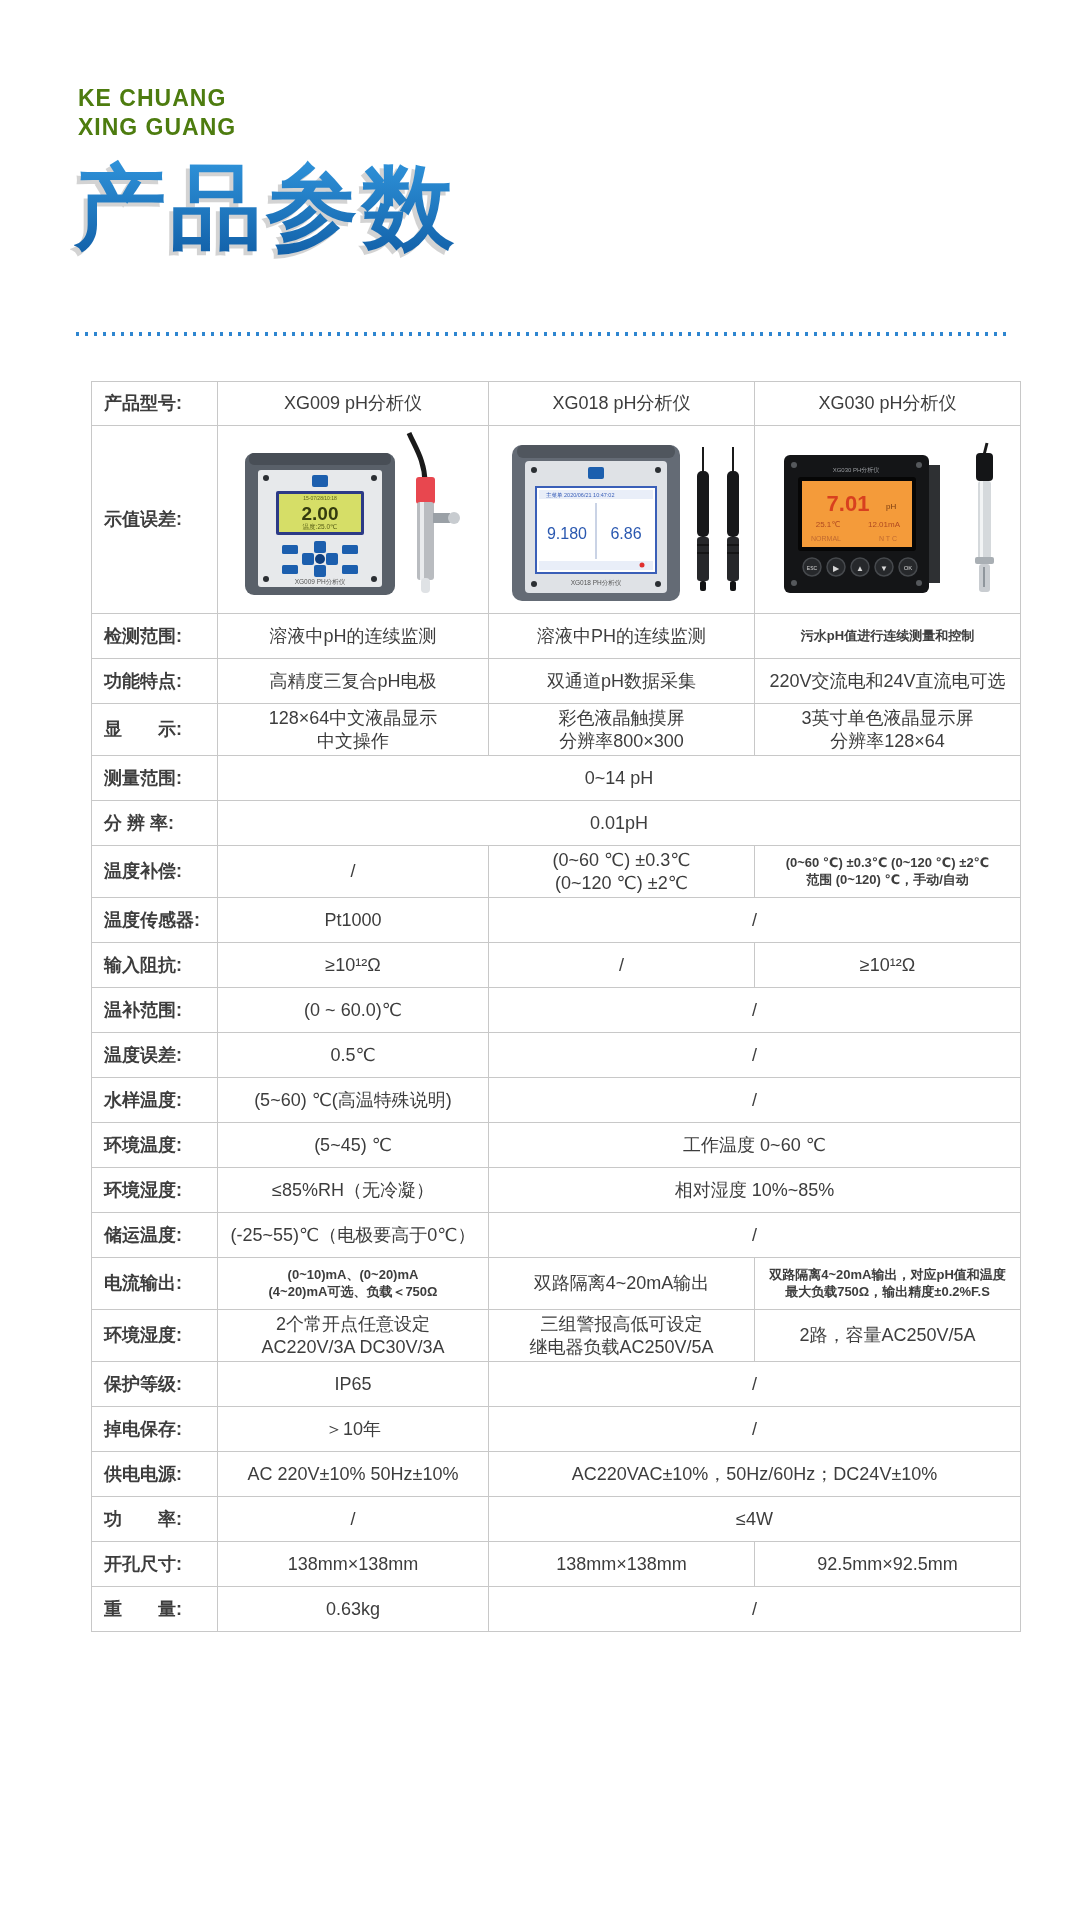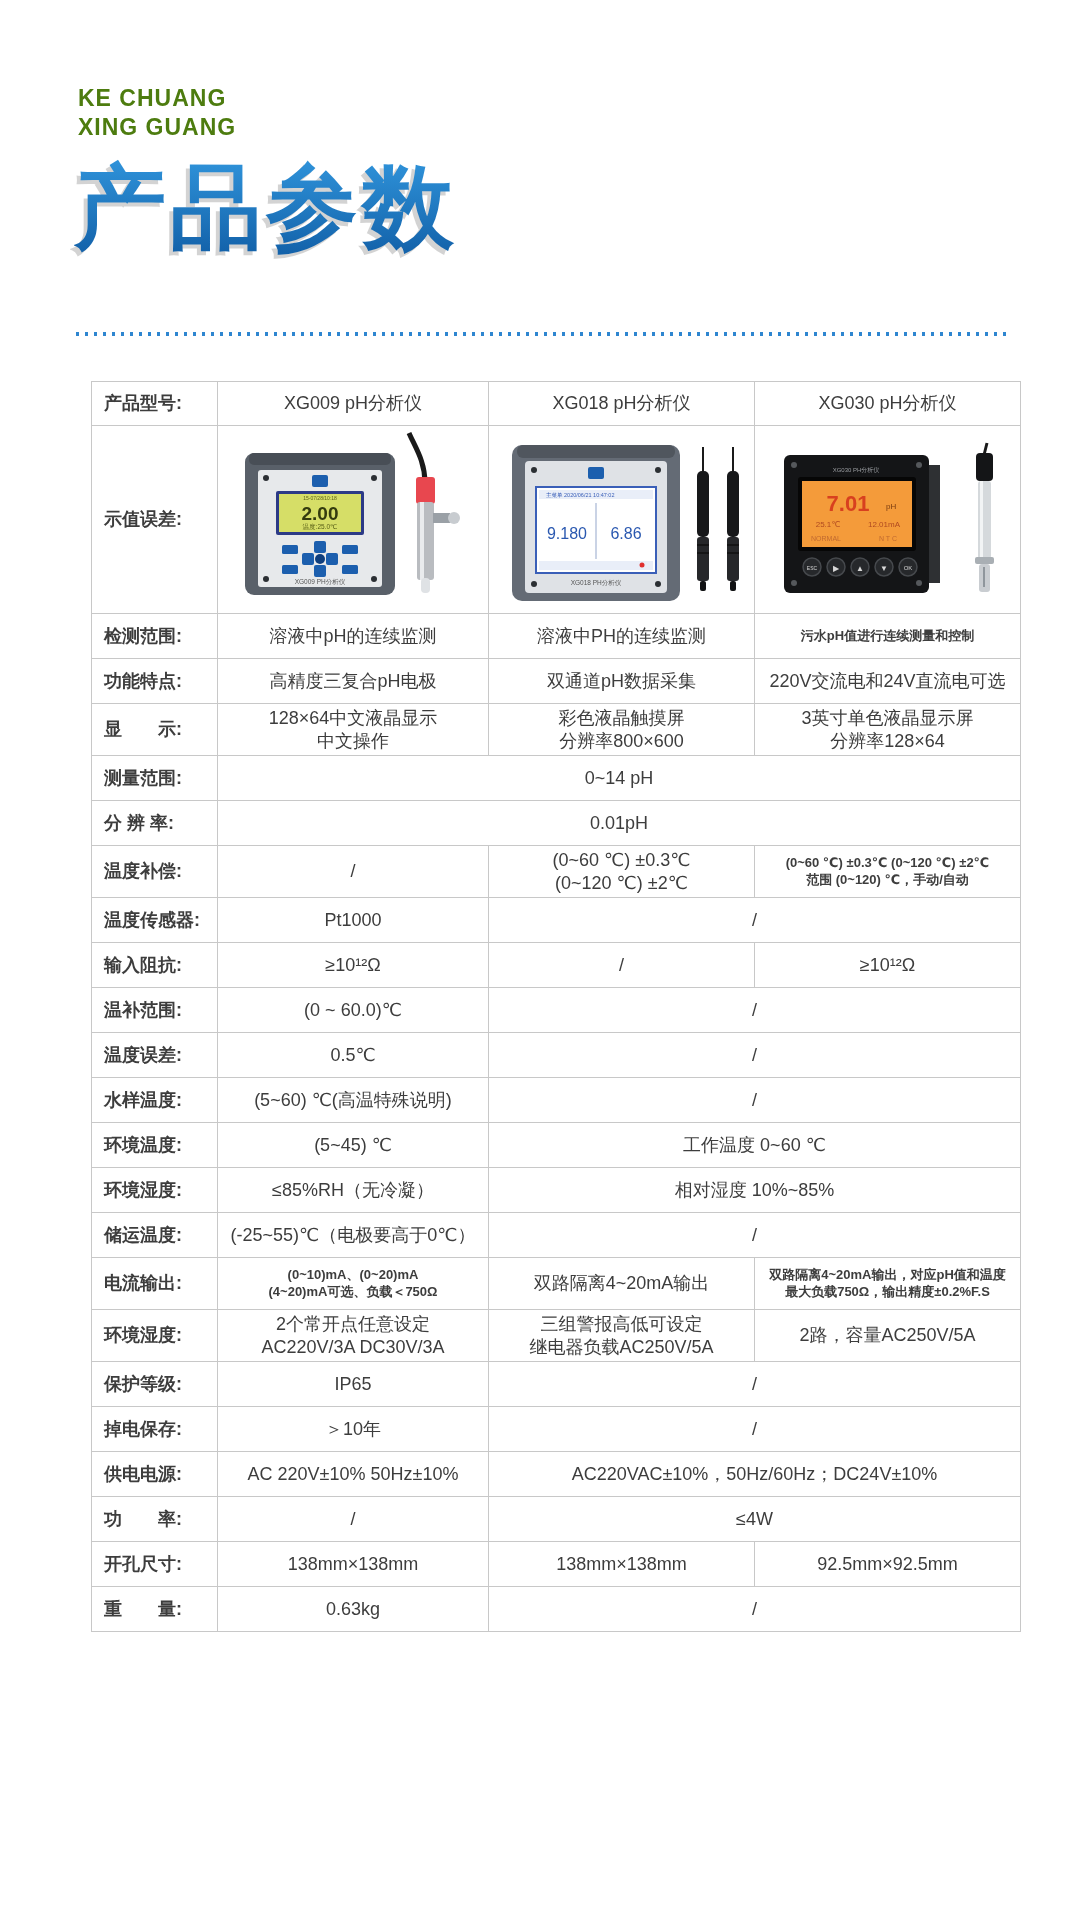--- a/index.html
+++ b/index.html
@@ -242,21 +242,21 @@
           </td>
         </tr>
         <tr class="tall">
           <td class="lbl">显　　示:</td>
           <td class="val">
             <div>128×64中文液晶显示</div>
             <div>中文操作</div>
           </td>
           <td class="val">
             <div>彩色液晶触摸屏</div>
-            <div>分辨率800×600</div>
+            <div>分辨率800×300</div>
           </td>
           <td class="val">
             <div>3英寸单色液晶显示屏</div>
             <div>分辨率128×64</div>
           </td>
         </tr>
         <tr>
           <td class="lbl">测量范围:</td>
           <td class="val" colspan="3">
             <div>0~14 pH</div>

